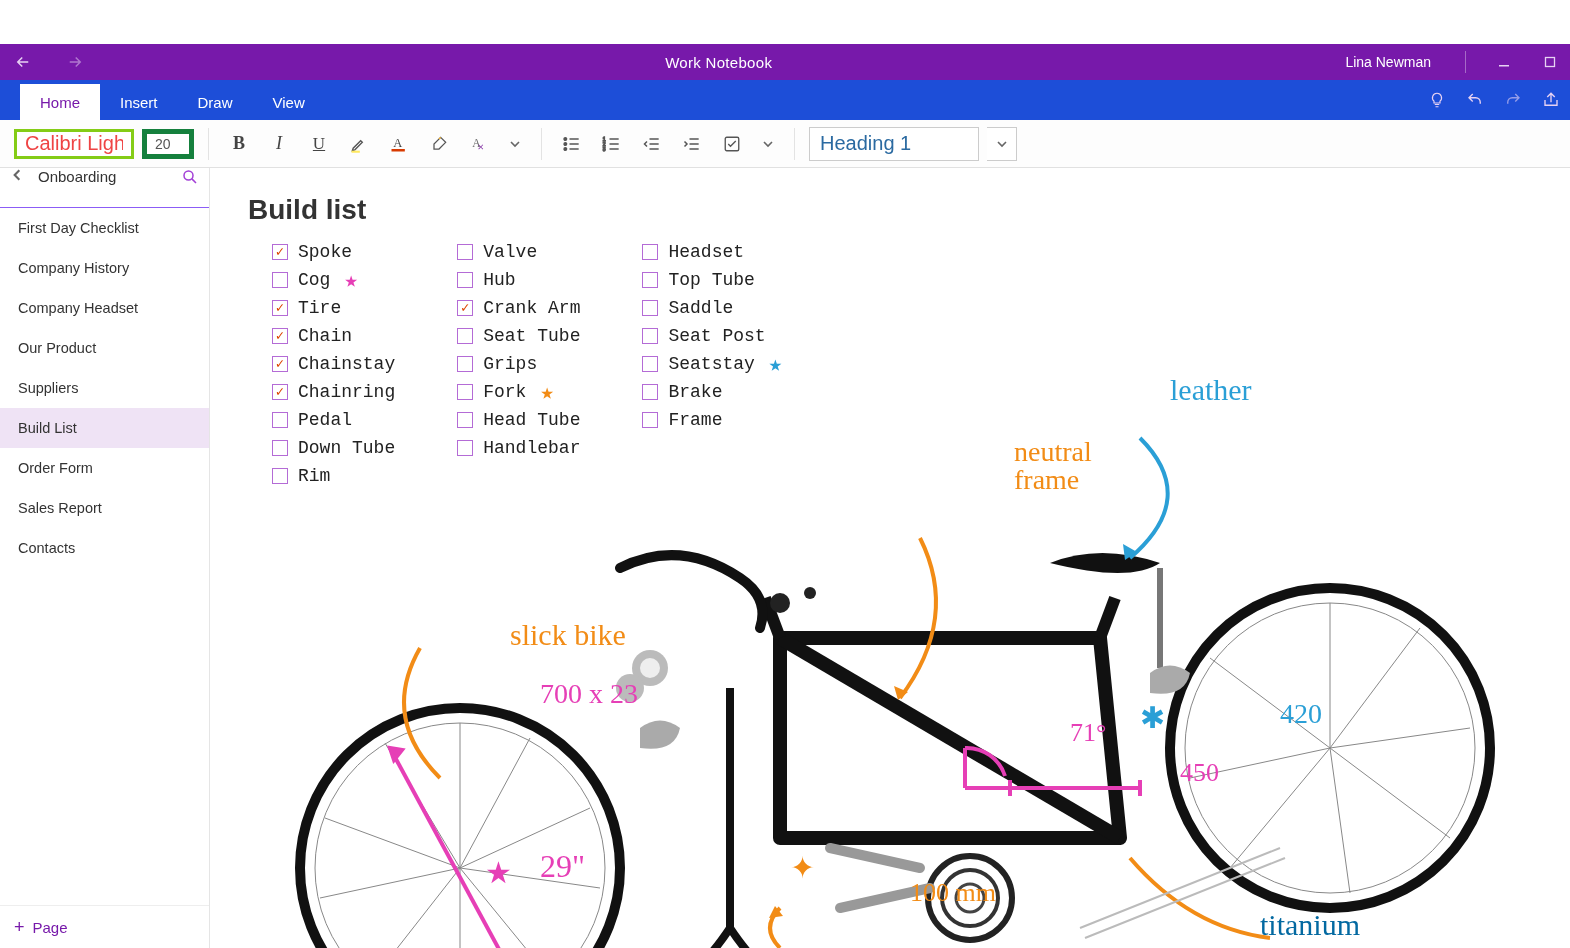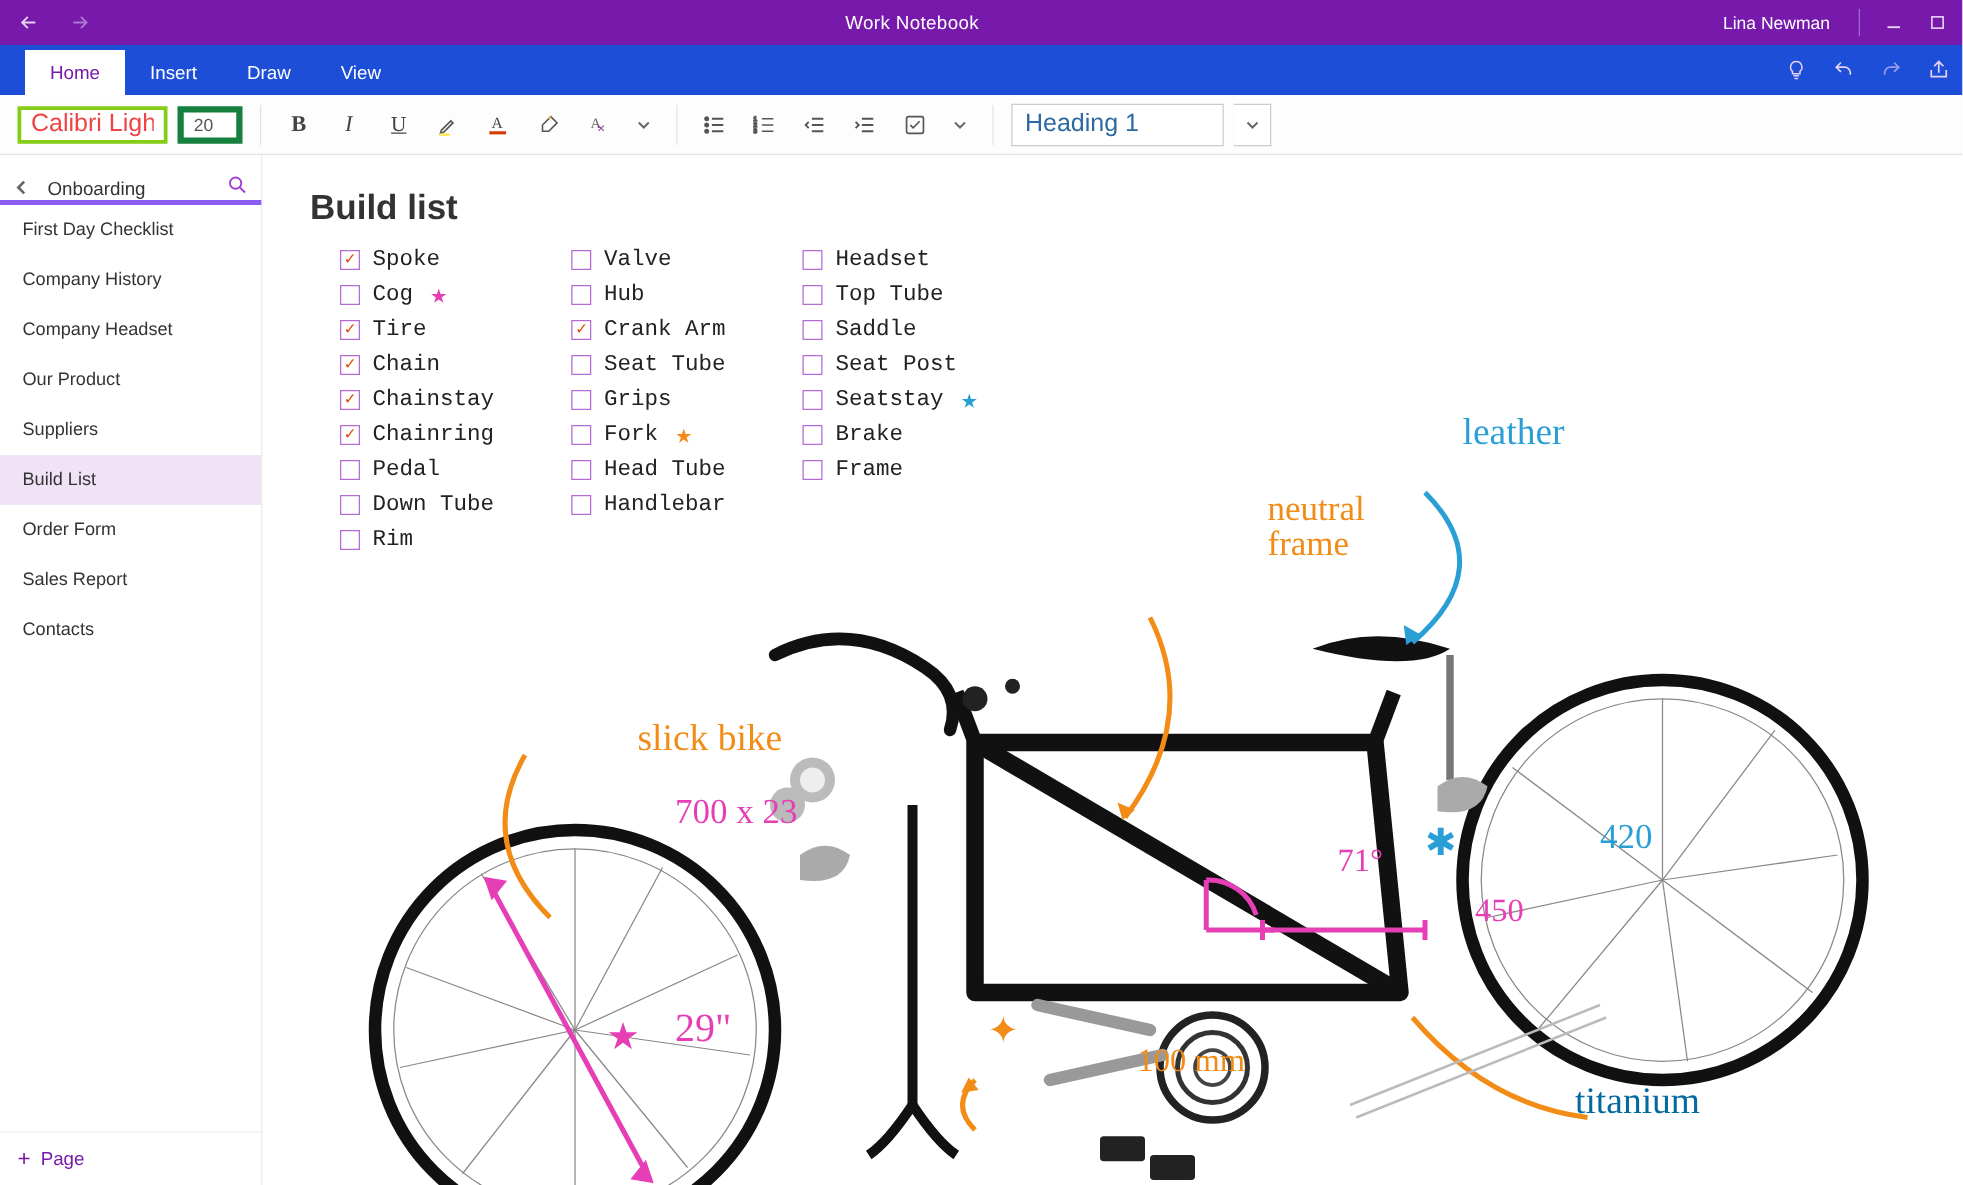--- a/index.html
+++ b/index.html
@@ -18,22 +18,23 @@
   }
 
   
   .titlebar {
     background: #7719aa;
     color: #fff;
     height: 36px;
     display: flex;
     align-items: center;
     padding: 0 6px;
-    gap: 7px;
+    gap: 18px;
     font-size: 14px;
+    margin-top: 44px;
   }
   .titlebar .nav-btn {
     width: 34px; height: 30px;
     display: flex; align-items: center; justify-content: center;
     color: #e7d2f3;
   }
   .titlebar .title {
     flex: 1;
     text-align: center;
     font-size: 15px;
@@ -132,24 +133,24 @@
   
   .sidebar {
     width: 210px;
     border-right: 1px solid #e5e5e5;
     display: flex;
     flex-direction: column;
     background: #fff;
   }
   .sidebar .section-head {
     height: 40px;
-    display: flex; align-items: flex-end;
+    display: flex; align-items: flex-start;
     padding: 0 10px;
     gap: 10px;
-    border-bottom: 4px solid #8b5cf6;
+    border-bottom: 1px solid #8b5cf6;
   }
   .sidebar .section-head .back {
     width: 18px; color: #666;
   }
   .sidebar .section-head .name {
     flex: 1;
     font-size: 15px;
     color: #333;
   }
   .sidebar .section-head .search {

